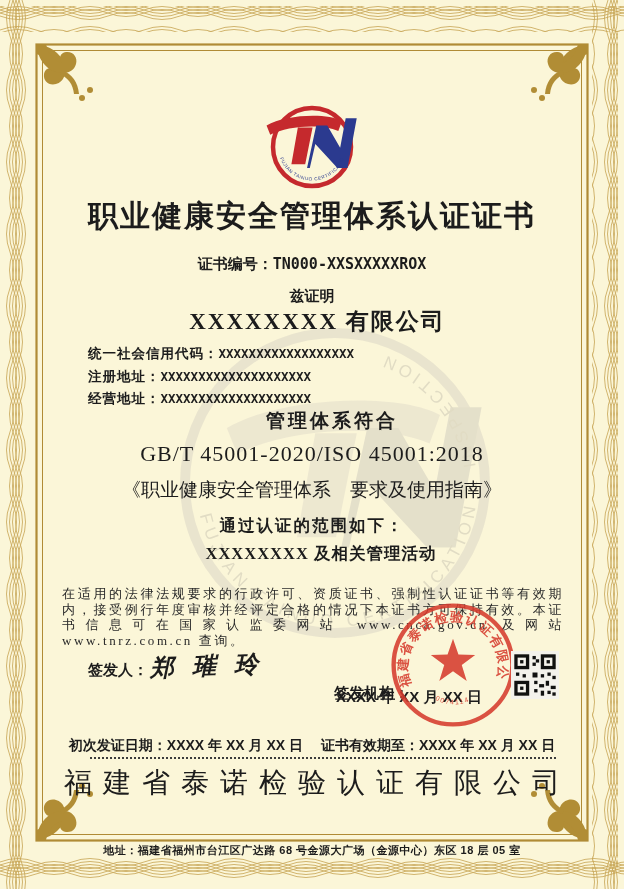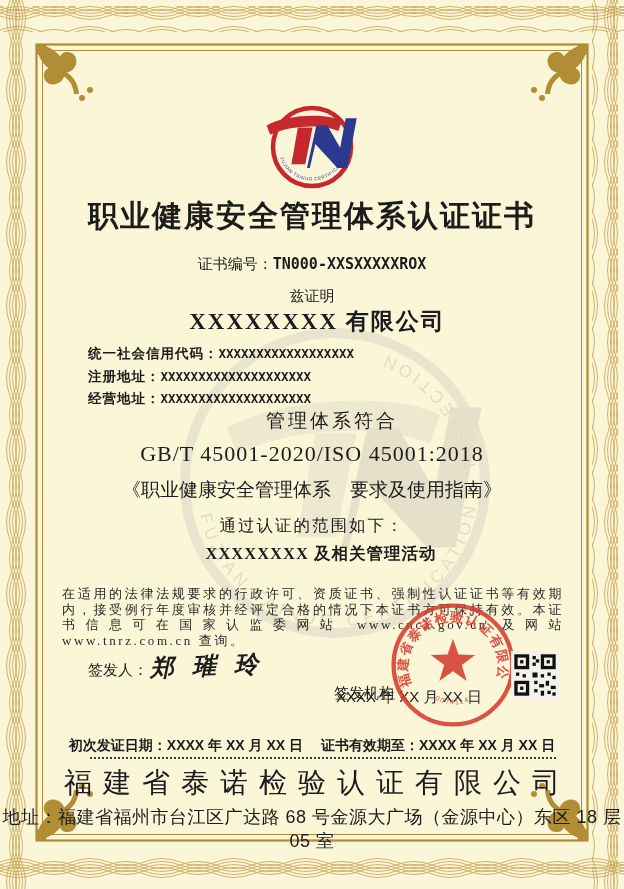--- a/index.html
+++ b/index.html
@@ -4,21 +4,21 @@
 <style>
   html,body{margin:0;padding:0;}
   body{background:#888;}
   .cert{
     position:relative;width:624px;height:889px;margin:0 auto;
     background:#fbf6d8;overflow:hidden;
     font-family:"Liberation Serif","DejaVu Serif",serif;color:#1c1c1c;
   }
   .abs{position:absolute;}
   .center{left:0;right:0;text-align:center;}
-  .hei{font-family:"Liberation Sans","DejaVu Sans",sans-serif;font-weight:400;}
+  .hei{font-family:"Liberation Sans","DejaVu Sans",sans-serif;font-weight:700;}
   .mono{font-family:"DejaVu Sans Mono","Liberation Mono",monospace;font-weight:700;}
   .frame-svg,.wm-svg,.seal-svg,.logo-svg,.qr-svg{position:absolute;}
   .frame-svg{left:0;top:0;z-index:0;}
   .wm-svg{left:152px;top:300px;width:366px;height:366px;z-index:1;opacity:.55;}
   .content{position:absolute;inset:0;z-index:2;}
   .overlays{position:absolute;inset:0;z-index:3;pointer-events:none;}
 
   .title{top:196px;font-size:30px;letter-spacing:2px;font-weight:900;}
   .certno{top:255px;font-size:15px;}
   .certify{top:287px;font-size:15px;}
@@ -37,21 +37,21 @@
   .signature{left:150px;top:650px;font-size:24px;font-style:italic;font-weight:700;
     letter-spacing:6px;transform:rotate(-2deg);}
   .org-lbl{left:334px;top:684px;font-size:15px;}
   .org-date{left:336px;top:688px;font-size:15px;}
   .seal-svg{left:380px;top:592px;width:146px;height:146px;}
   .qr-svg{left:511px;top:651px;width:48px;height:48px;}
   .dates-row{top:737px;font-size:14px;font-weight:700;}
   .dates-row .gap{display:inline-block;width:18px;}
   .dotted{top:757px;left:90px;width:466px;border-top:2px dotted #3c3c3c;height:0;}
   .org-name{top:764px;font-size:28px;letter-spacing:11px;font-weight:500;text-indent:11px;}
-  .address{top:805px;font-size:18px;letter-spacing:.5px;}
+  .address{top:843px;font-size:11px;letter-spacing:.5px;}
 </style>
 </head>
 <body>
 
 <div class="cert">
 
   <svg class="frame-svg" width="624" height="889" viewBox="0 0 624 889" aria-hidden="true">
     <defs>
       <pattern id="gh" width="72" height="26" patternUnits="userSpaceOnUse">
         <g stroke="#c6a452" stroke-width="0.9" fill="none" opacity="0.9">

